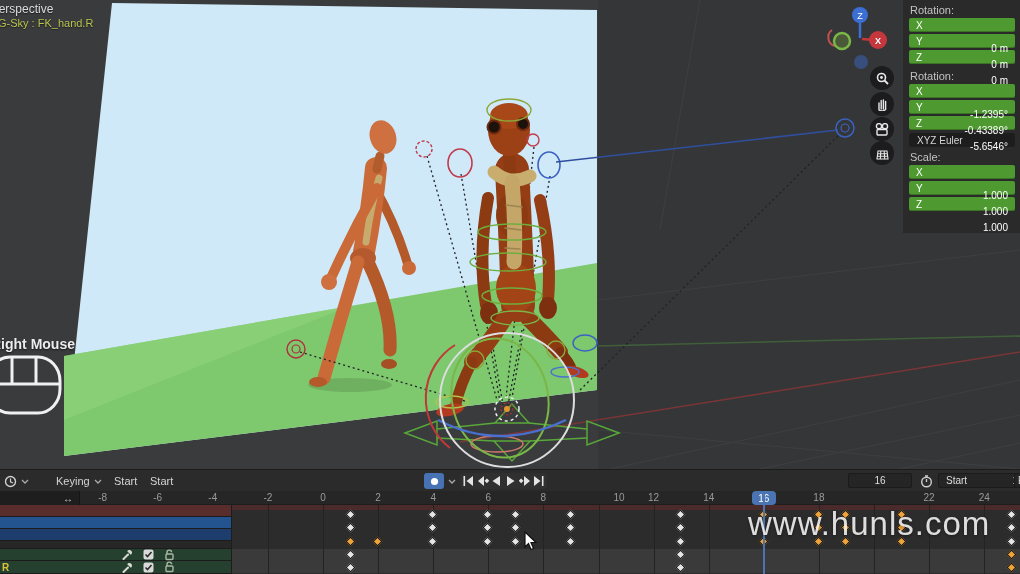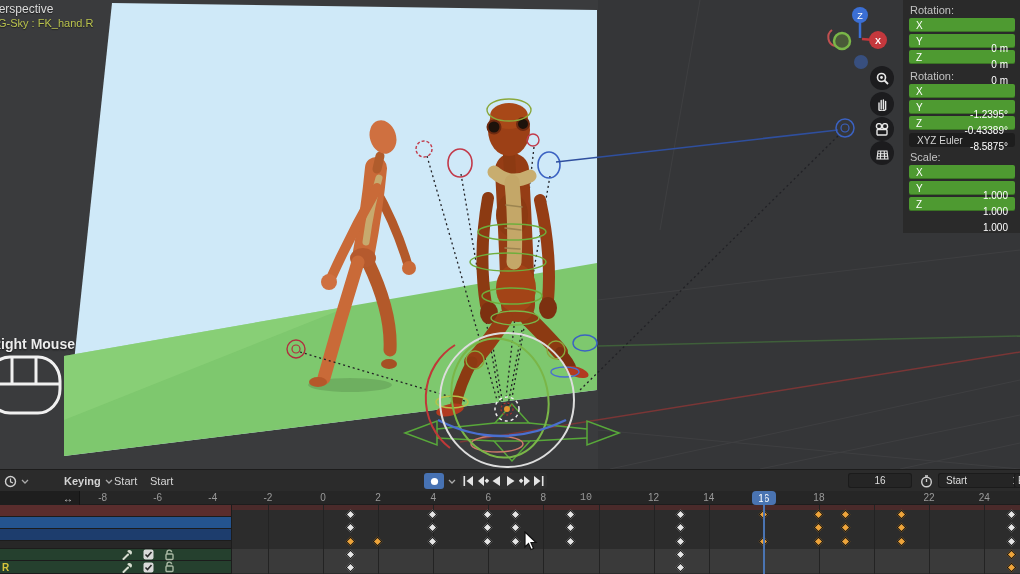--- a/index.html
+++ b/index.html
@@ -248,21 +248,21 @@
         <div class="np-row" style="background:#4e9a31;">
           <span class="ax">X</span>
           <span class="val">-1.2395°</span>
           </div>
         <div class="np-row" style="background:#4e9a31;">
           <span class="ax">Y</span>
           <span class="val">-0.43389°</span>
           </div>
         <div class="np-row" style="background:#4e9a31;">
           <span class="ax">Z</span>
-          <span class="val">-8.5875°</span>
+          <span class="val">-5.6546°</span>
           </div>
       </div>
       <div class="np-euler">XYZ Euler</div>
       <div class="np-label">Scale:</div>
       <div class="np-col">
         <div class="np-row" style="background:#4e9a31;">
           <span class="ax">X</span>
           <span class="val">1.000</span>
           </div>
         <div class="np-row" style="background:#4e9a31;">
@@ -281,21 +281,21 @@
     <div class="tl-header">
       <div class="menu" style="left:4px;">
         <svg width="13" height="13" viewBox="0 0 13 13">
           <circle cx="6.5" cy="6.5" r="5" fill="none" stroke="#cfcfcf" stroke-width="1.4"></circle>
           <path d="M6.5,3.5 L6.5,6.8 L9,8" fill="none" stroke="#cfcfcf" stroke-width="1.2"></path>
         </svg>
         <svg width="8" height="5" viewBox="0 0 8 5">
           <polyline points="1,1 4,4 7,1" fill="none" stroke="#aaa" stroke-width="1.3"></polyline>
         </svg>
       </div>
-      <div class="menu" style="left:64px;font-weight:bold;">
+      <div class="menu" style="left:56px;">
         <span>Keying</span>
         <svg width="8" height="5" viewBox="0 0 8 5">
           <polyline points="1,1 4,4 7,1" fill="none" stroke="#aaa" stroke-width="1.3"></polyline>
         </svg>
       </div>
       <div class="menu" style="left:114px;">
         <span>Start</span>
         </div>
       <div class="menu" style="left:150px;">
         <span>Start</span>
@@ -374,21 +374,21 @@
       <div id="ticks">
           <div class="tick" style="left: 90.6px;">-8</div>
           <div class="tick" style="left: 145.7px;">-6</div>
           <div class="tick" style="left: 200.8px;">-4</div>
           <div class="tick" style="left: 255.9px;">-2</div>
           <div class="tick" style="left: 311px;">0</div>
           <div class="tick" style="left: 366.1px;">2</div>
           <div class="tick" style="left: 421.2px;">4</div>
           <div class="tick" style="left: 476.3px;">6</div>
           <div class="tick" style="left: 531.4px;">8</div>
-          <div class="tick" style="left: 574px; font-family: Liberation Mono, monospace;">10</div>
+          <div class="tick" style="left: 607px;">10</div>
           <div class="tick" style="left: 641.6px;">12</div>
           <div class="tick" style="left: 696.7px;">14</div>
           <div class="tick" style="left: 806.9px;">18</div>
           <div class="tick" style="left: 862px; margin-top: 13px;">20</div>
           <div class="tick" style="left: 917.1px;">22</div>
           <div class="tick" style="left: 972.2px;">24</div>
         </div>
       <div class="cur-pill" id="cur-pill" style="left: 751.8px;">16</div>
     </div>
 
@@ -489,17 +489,18 @@
                 <path d="M3,5 L3,3.5 A2.3,2.3 0 0 1 7.6,3.3" fill="none" stroke="#a9b8a4" stroke-width="1.4"></path>
                 <rect x="2" y="5" width="7" height="5.5" rx="1" fill="none" stroke="#a9b8a4" stroke-width="1.4"></rect>
               </svg>
             </span>
           </div>
         </div>
       <div class="chan-sep"></div>
     </div>
 
     <div class="playhead" id="playhead" style="left: 762.8px; background: rgb(74, 116, 178);"></div>
+    <div class="watermark">www.hunls.com</div>
     <svg class="cursor" width="14" height="20" viewBox="0 0 14 20">
       <polygon points="1,1 1,16 4.5,12.5 7,18.5 9.5,17.5 7,11.5 12,11.5" fill="#fff" stroke="#111" stroke-width="1.2"></polygon>
     </svg>
   </div>
 </div>
 
 </body></html>

